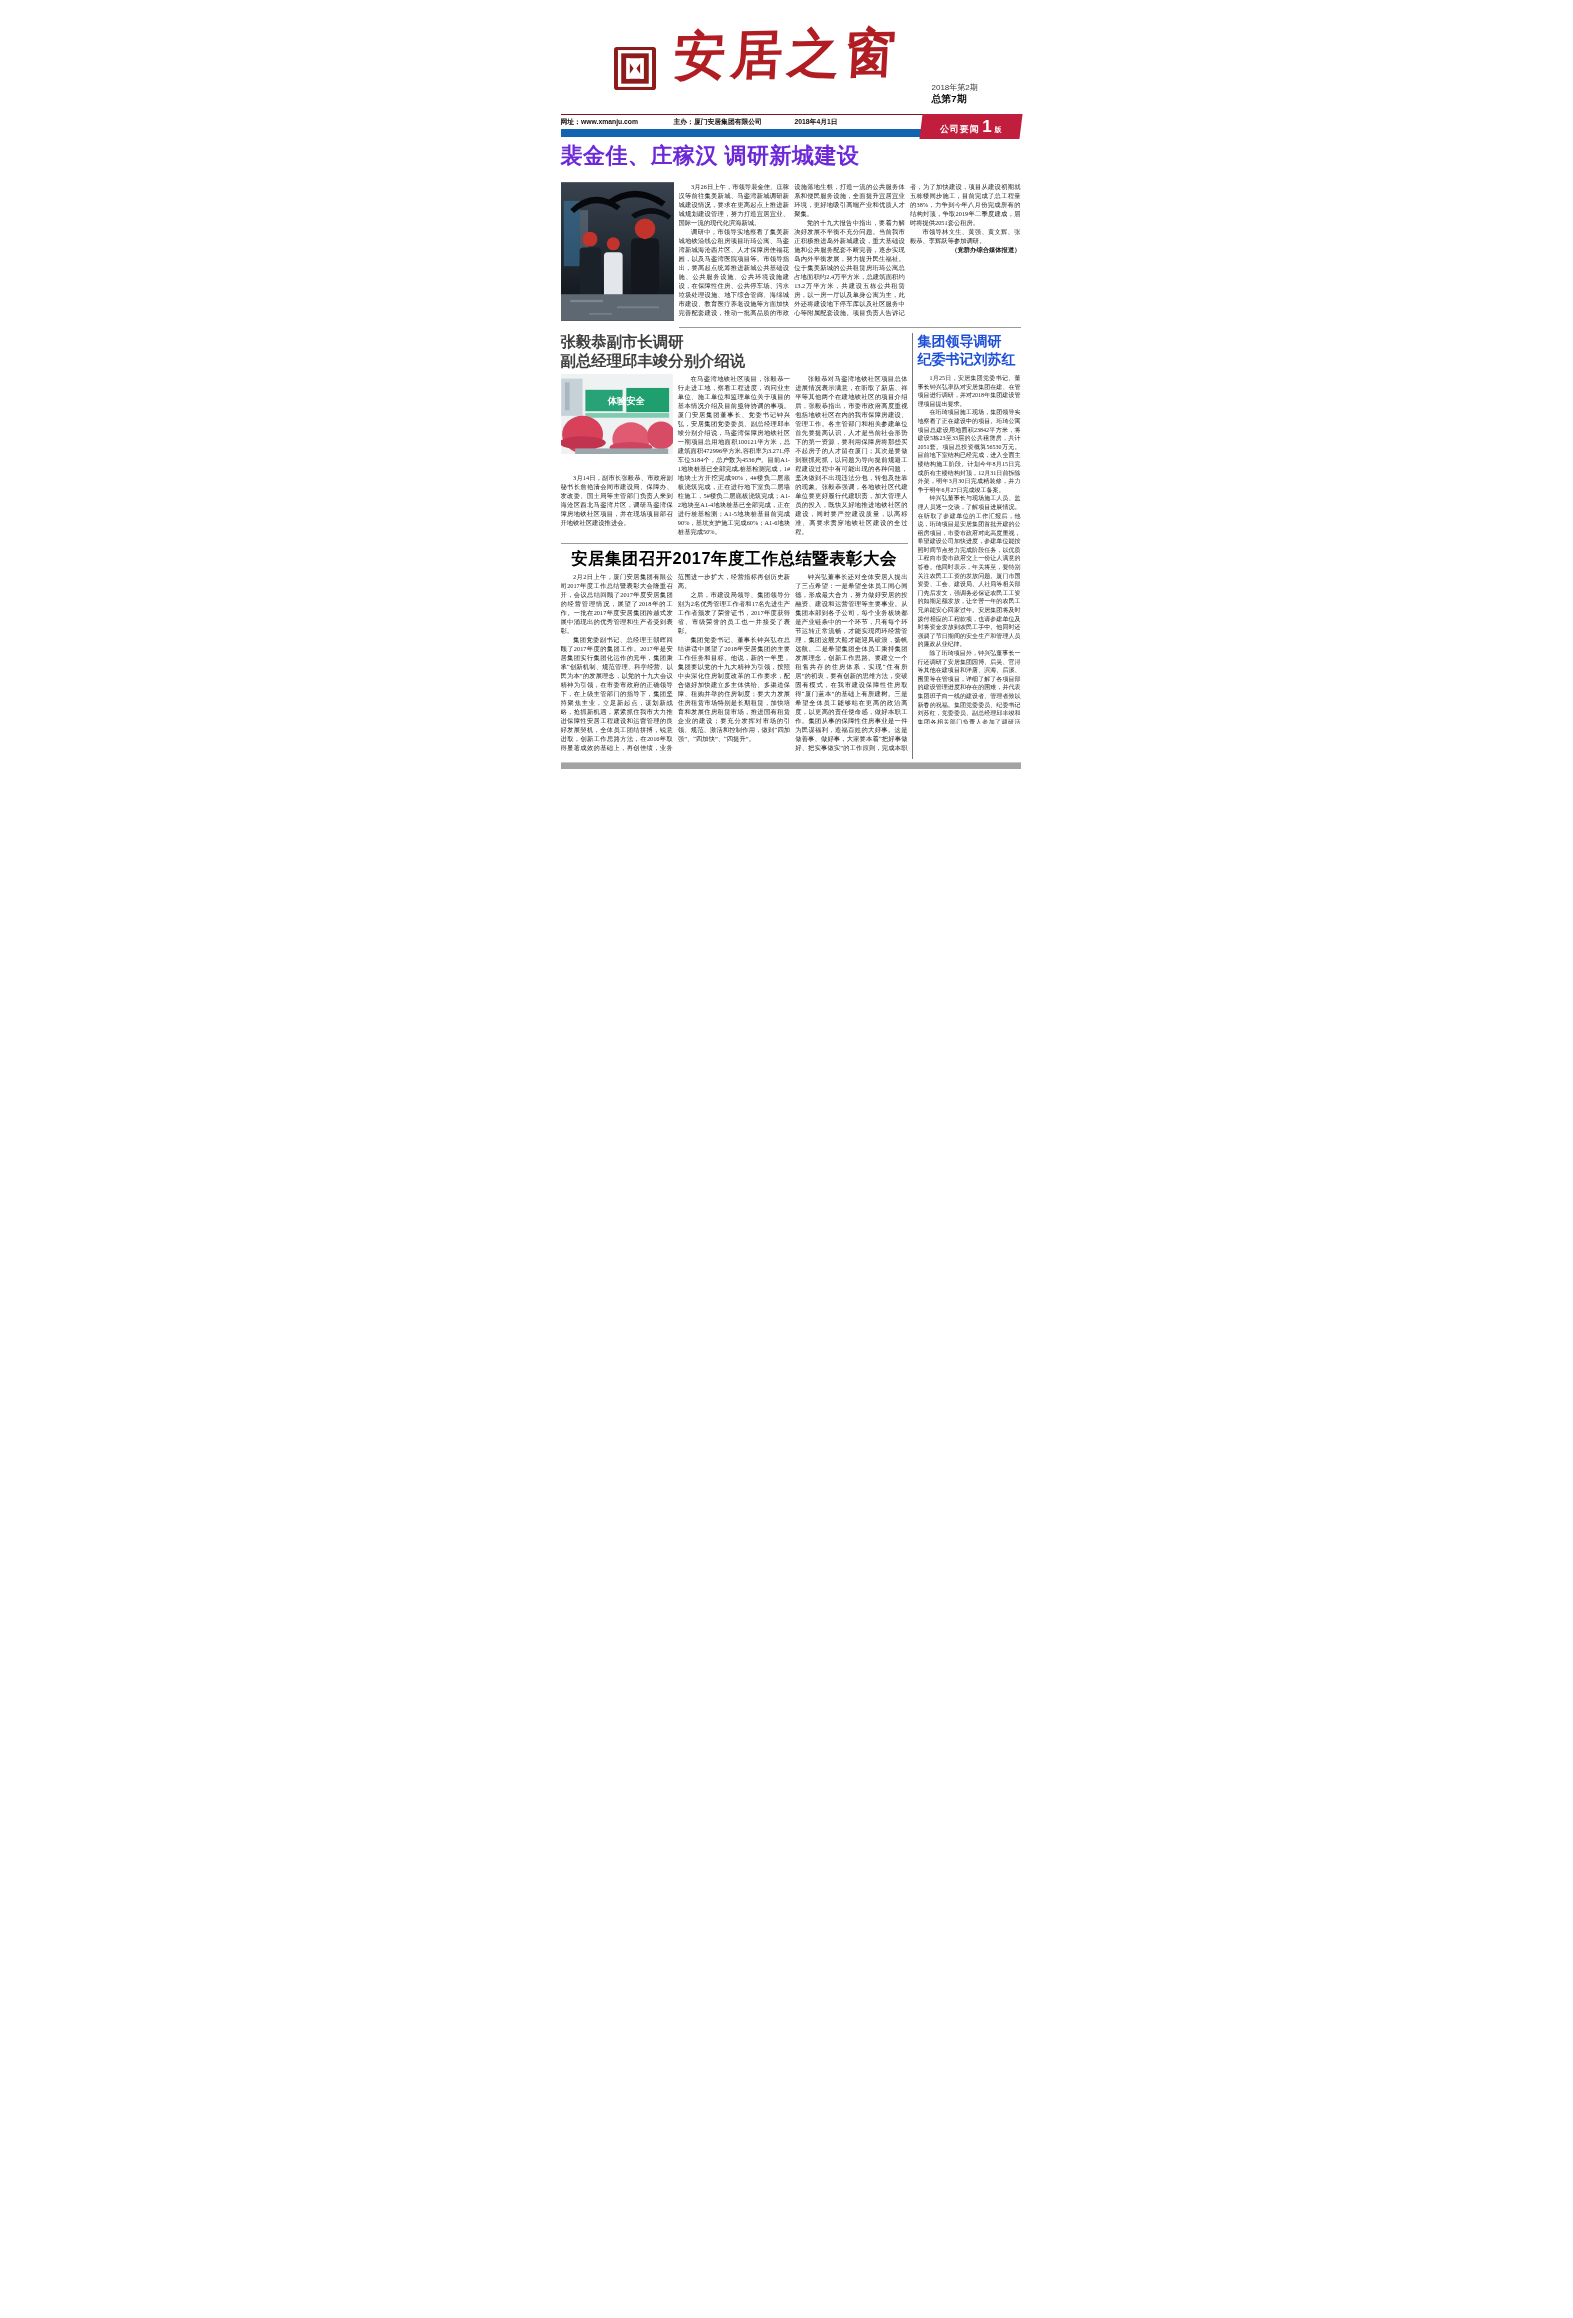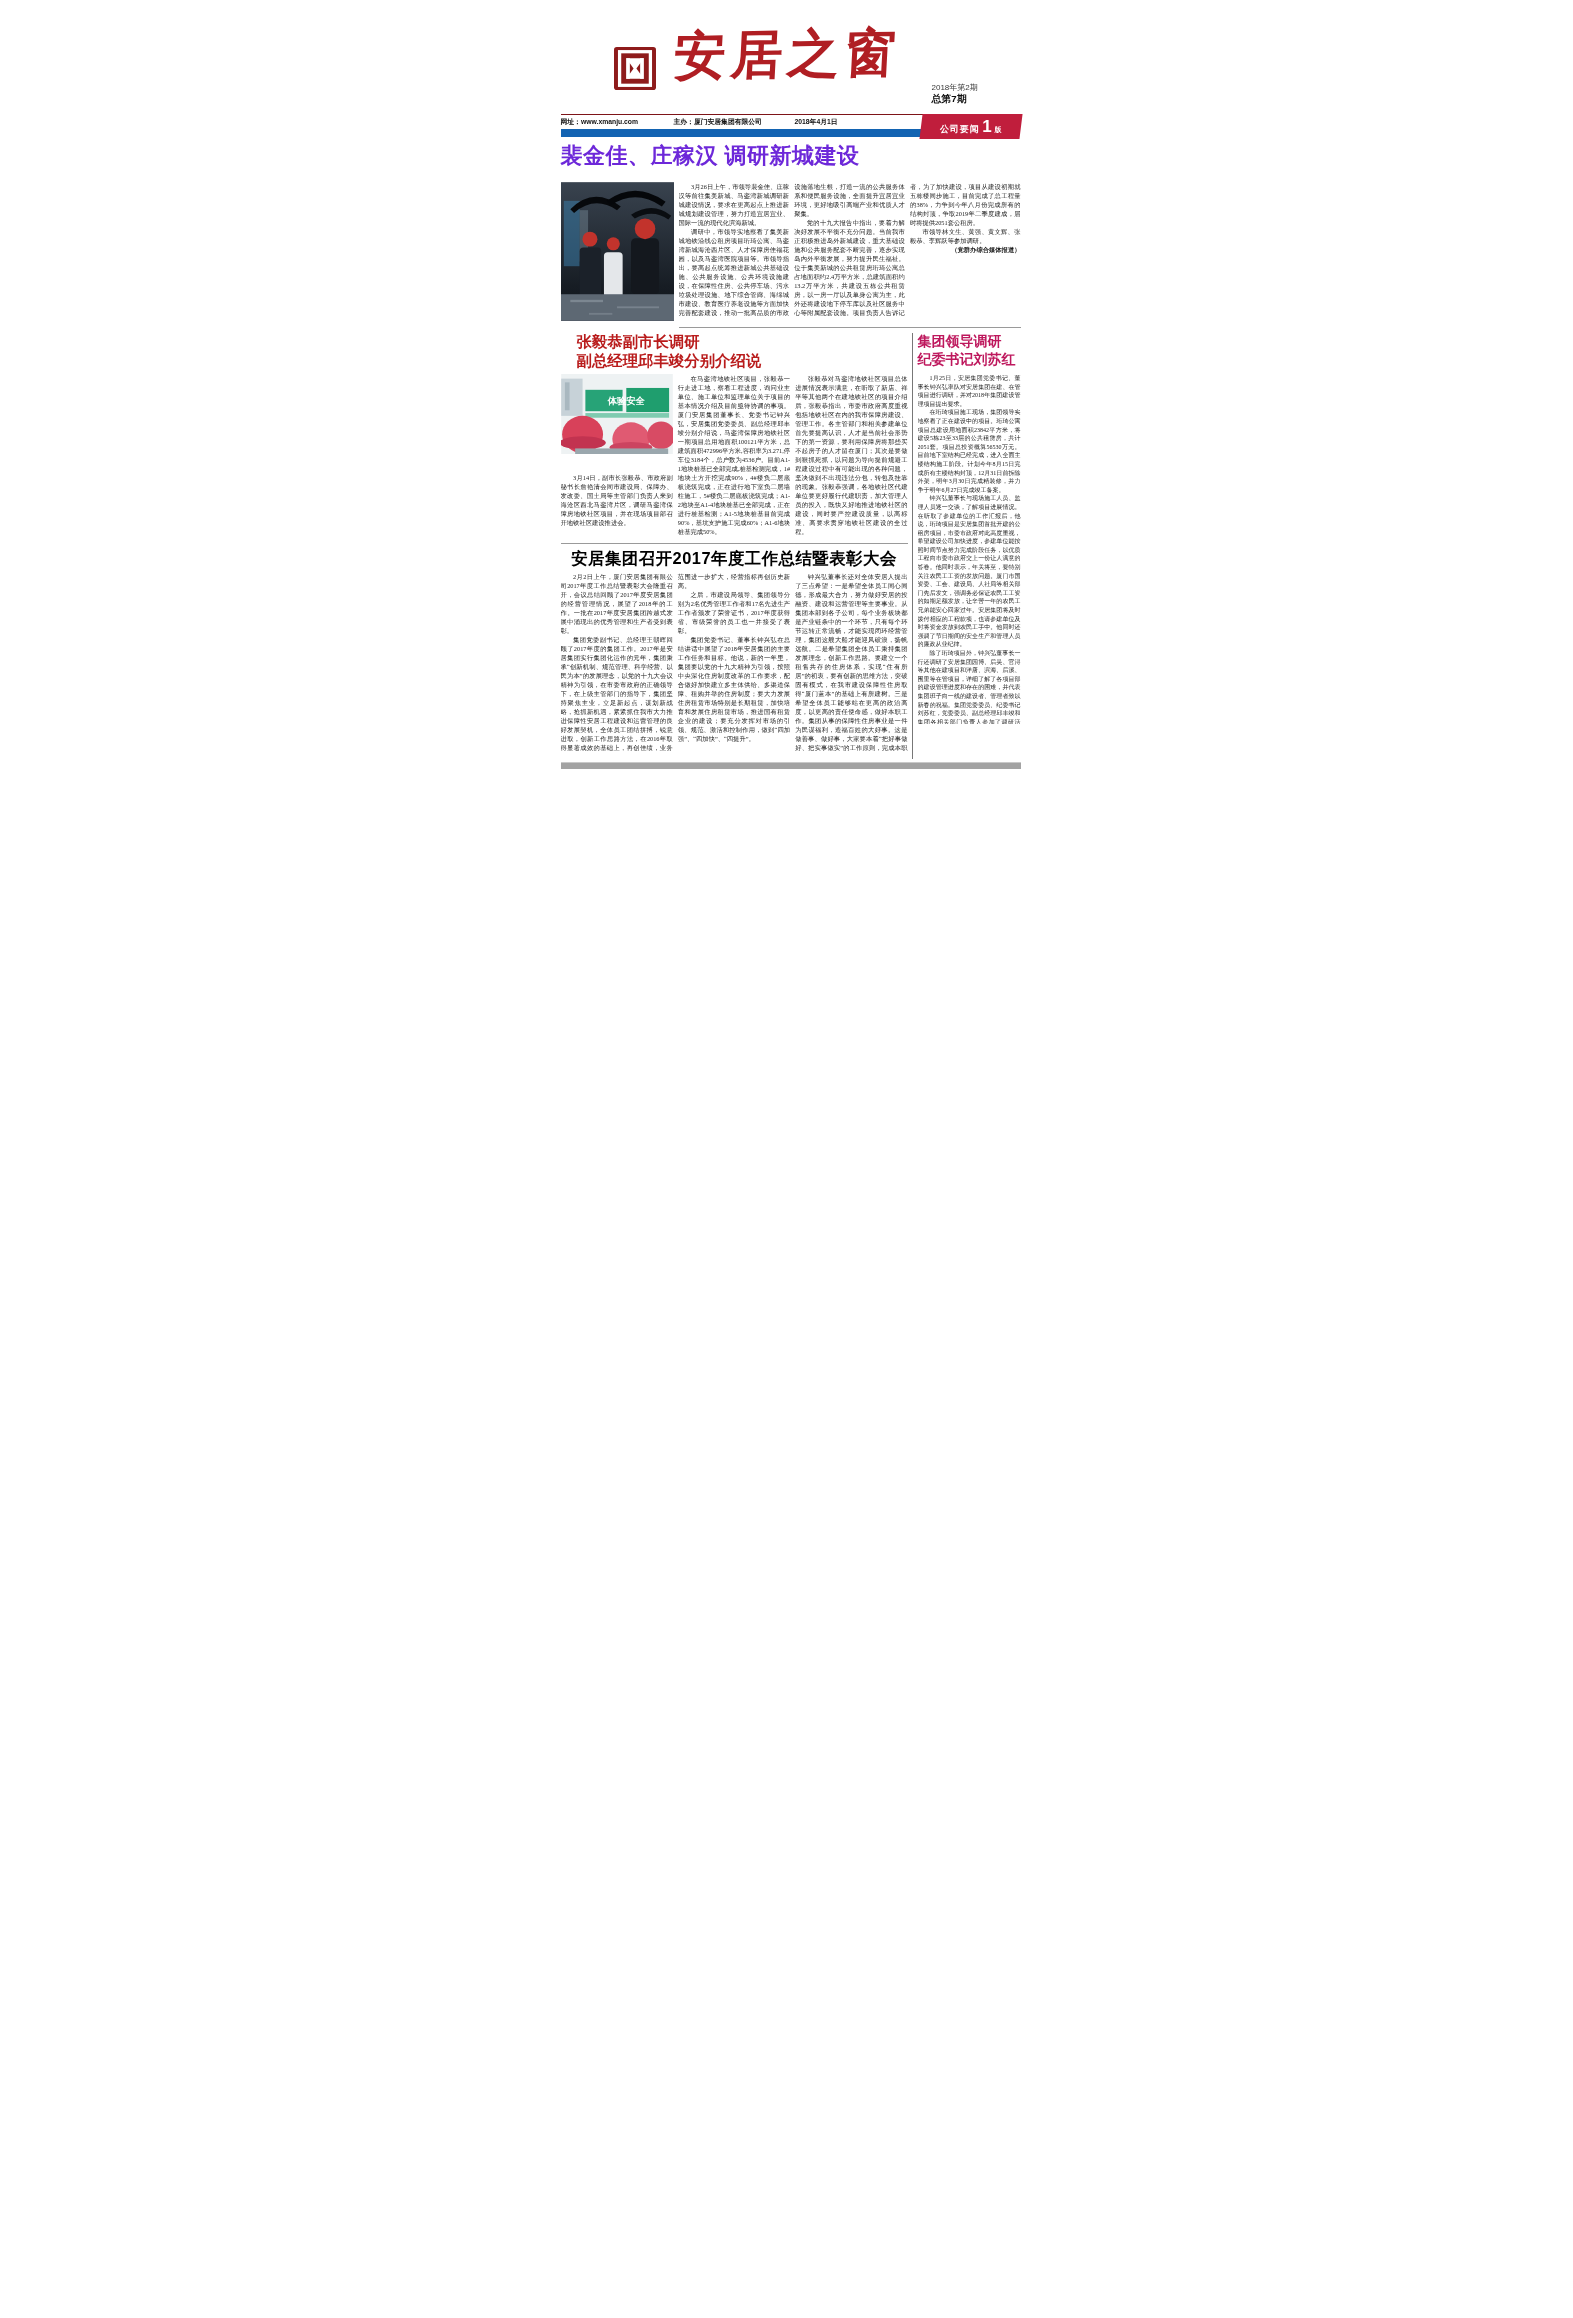--- a/index.html
+++ b/index.html
@@ -15,22 +15,22 @@
   .rule-maroon{background:#7e1418;height:1.4px;}
   .bar-blue{background:#1263b2;height:8.4px;}
   .infotext{font-size:6.8px;font-weight:bold;white-space:nowrap;}
   #badge{background:#c01e3c;transform:skewX(-7deg);color:#fff;display:flex;align-items:center;justify-content:center;}
   #badge .inner{transform:skewX(7deg);display:flex;align-items:baseline;gap:2.8px;}
   #badge .sec{font-size:9px;font-weight:bold;letter-spacing:0.9px;}
   #badge .num{font-size:17px;font-weight:bold;line-height:1;}
   #badge .unit{font-size:7px;font-weight:bold;}
   
   .h-main{font-size:22px;font-weight:900;letter-spacing:0.5px;line-height:1.1;white-space:nowrap;color:#6d28d9;}
-  .h-mid{font-size:15.4px;font-weight:900;line-height:1.22;color:#b91c1c;margin-left:16px;}
-  .h-right{font-size:14px;font-weight:900;line-height:1.25;color:#be185d;}
+  .h-mid{font-size:15.4px;font-weight:900;line-height:1.22;color:#404040;}
+  .h-right{font-size:14px;font-weight:900;line-height:1.25;color:#1d4ed8;}
   .h-bottom{font-size:16.4px;font-weight:700;letter-spacing:0.5px;white-space:nowrap;color:#000;text-align:center;width:100%;}
   
   .bodytext{font-size:6.3px;line-height:9px;text-align:justify;text-justify:inter-ideograph;overflow:hidden;}
   .bodytext p{margin:0;text-indent:2em;}
   .cols3{column-count:3;column-gap:5.1px;column-fill:auto;}
   .byline{text-align:right;font-weight:bold;text-indent:0 !important;}
   .rule-h{background:#9a9a9a;height:0.5px;}
   .rule-v{background:#777;width:0.5px;}
   .photo{display:block;}
   .footer-line{background:#c9c9c9;height:0.5px;}

